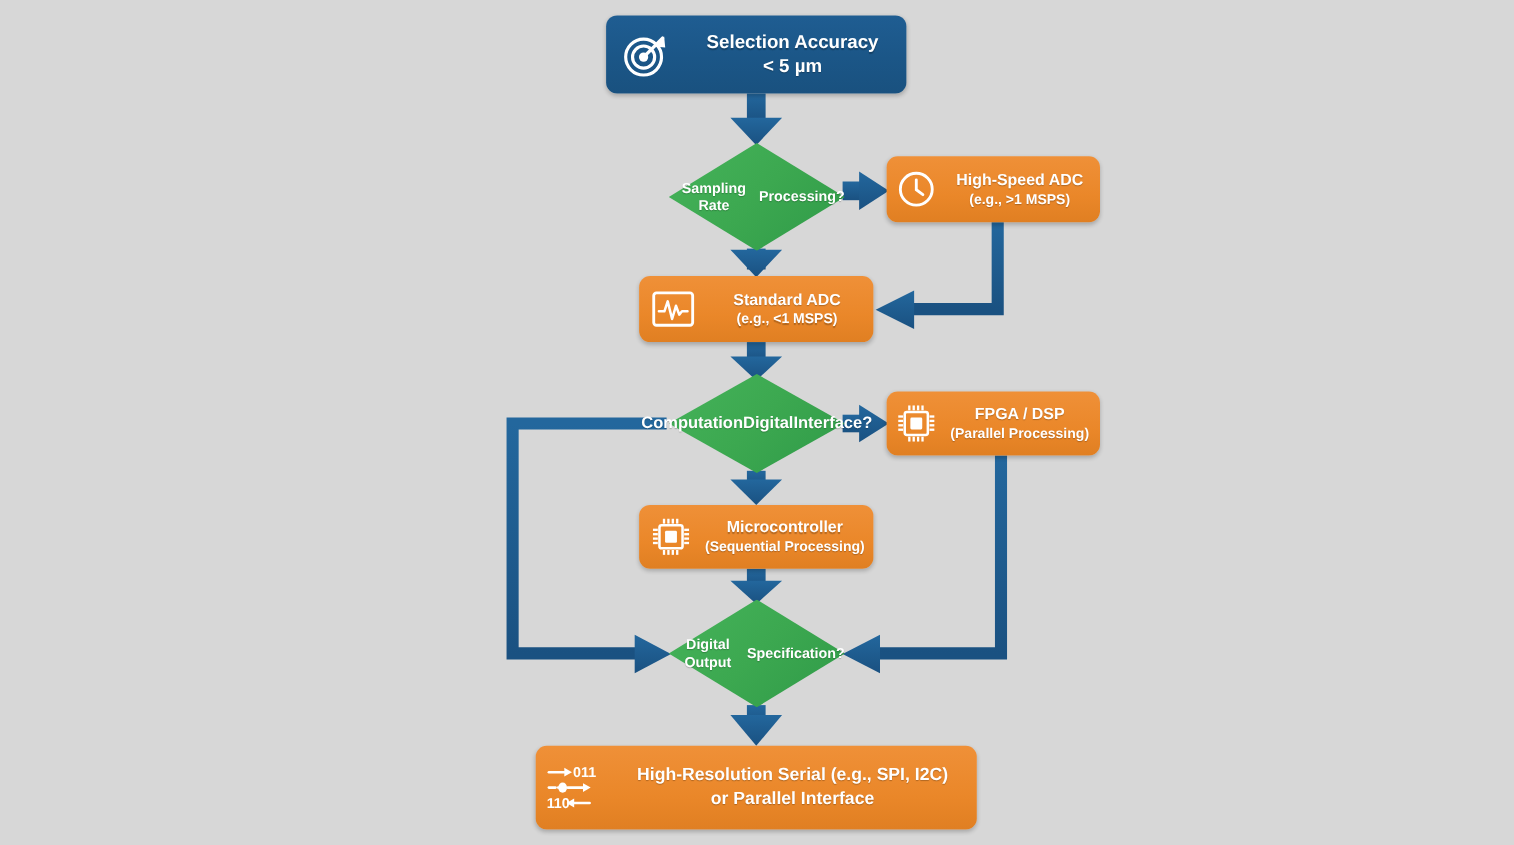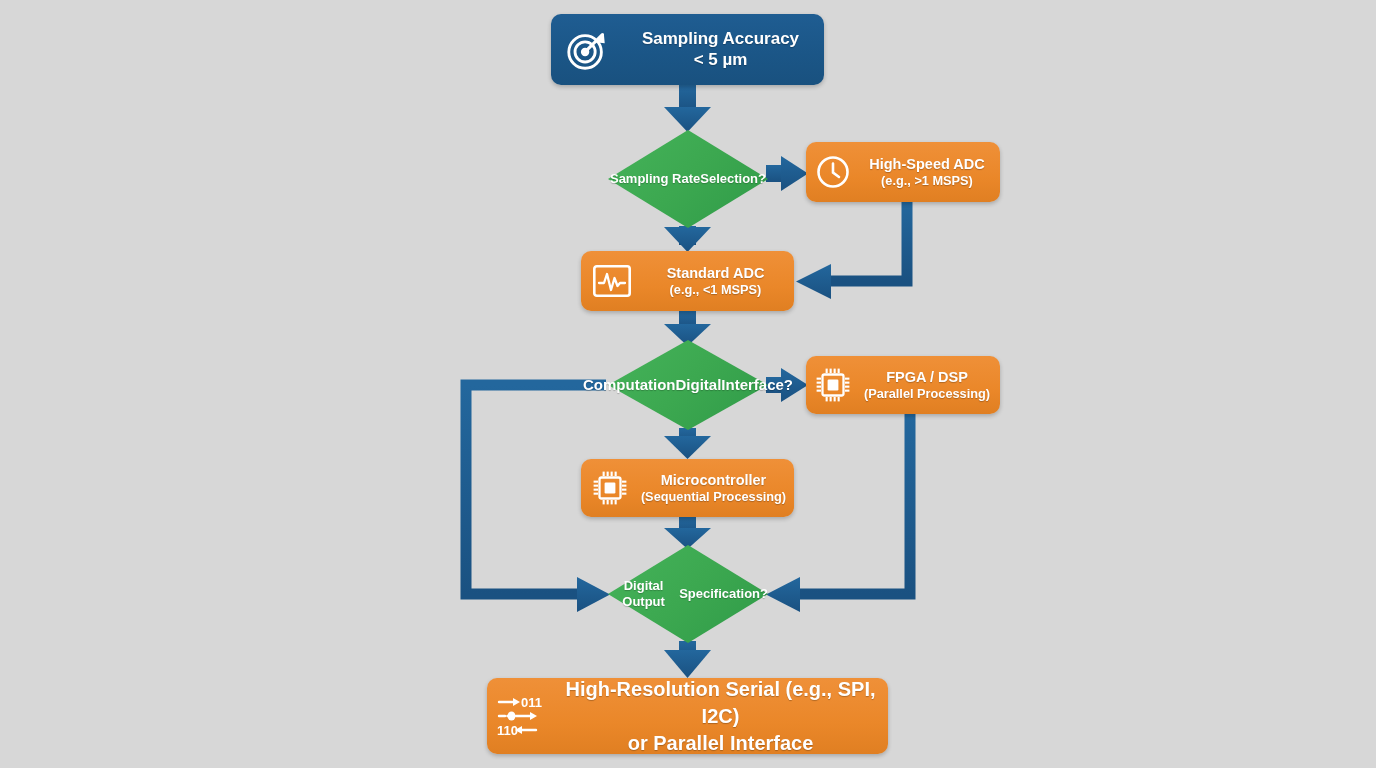--- a/index.html
+++ b/index.html
@@ -136,30 +136,30 @@
           <circle cx="22" cy="26" r="17"></circle>
           <circle cx="22" cy="26" r="10.5"></circle>
         </g>
         <circle cx="22" cy="26" r="4.4" fill="#ffffff"></circle>
         <path d="M22 26 L40 8" stroke="#ffffff" stroke-width="3.2" stroke-linecap="round"></path>
         <polygon points="41.5,6.5 42.5,17 32,16" fill="#ffffff"></polygon>
         <path d="M22 8.5 A 17 17 0 0 0 5 26" stroke="#1b5687" stroke-width="0" fill="none"></path>
       </svg>
     </span>
     <span class="txt" style="font-size:17px;">
-      <span>Sampling Accuracy</span><br>
+      <span>Selection Accuracy</span><br>
       <span>&lt; 5 µm</span>
     </span>
   </div>
 
   <div class="diamond" style="left:608px; top:130px; width:160px; height:98px;">
     <div class="shape"></div>
     <div class="dlabel">
       <span>Sampling Rate</span>
-      <span>Selection?</span>
+      <span>Processing?</span>
     </div>
   </div>
 
   <div class="node box orange" style="left:806px; top:142px; width:194px; height:60px;">
     <span class="ico" style="width:54px;height:60px;">
       <svg width="36" height="36" viewBox="0 0 36 36" xmlns="http://www.w3.org/2000/svg">
         <circle cx="18" cy="18" r="14.5" fill="none" stroke="#fff" stroke-width="2.6"></circle>
         <path d="M18 9.5 L18 18.5 L24 23" fill="none" stroke="#fff" stroke-width="2.6" stroke-linecap="round"></path>
       </svg>
     </span>
@@ -272,19 +272,19 @@
         </g>
         <polygon points="17,5 24,9 17,13" fill="#fff"></polygon>
         <polygon points="34,19 41,23 34,27" fill="#fff"></polygon>
         <polygon points="26,33 19,37 26,41" fill="#fff"></polygon>
         <ellipse cx="15.5" cy="23" rx="4" ry="4.6" fill="#fff"></ellipse>
         <circle cx="11.5" cy="23" rx="1" r="1.3" fill="#fff"></circle>
         <text x="25" y="13.5" font-family="'Liberation Sans',sans-serif" font-size="13" font-weight="bold" fill="#fff">011</text>
         <text x="1" y="42" font-family="'Liberation Sans',sans-serif" font-size="13" font-weight="bold" fill="#fff">110</text>
       </svg>
     </span>
-    <span class="txt" style="font-size:20px; line-height:1.35;">
+    <span class="txt" style="font-size:16px; line-height:1.35;">
       <span>High-Resolution Serial (e.g., SPI, I2C)</span><br>
       <span>or Parallel Interface</span>
     </span>
   </div>
 
 </div>
 
 </body></html>

